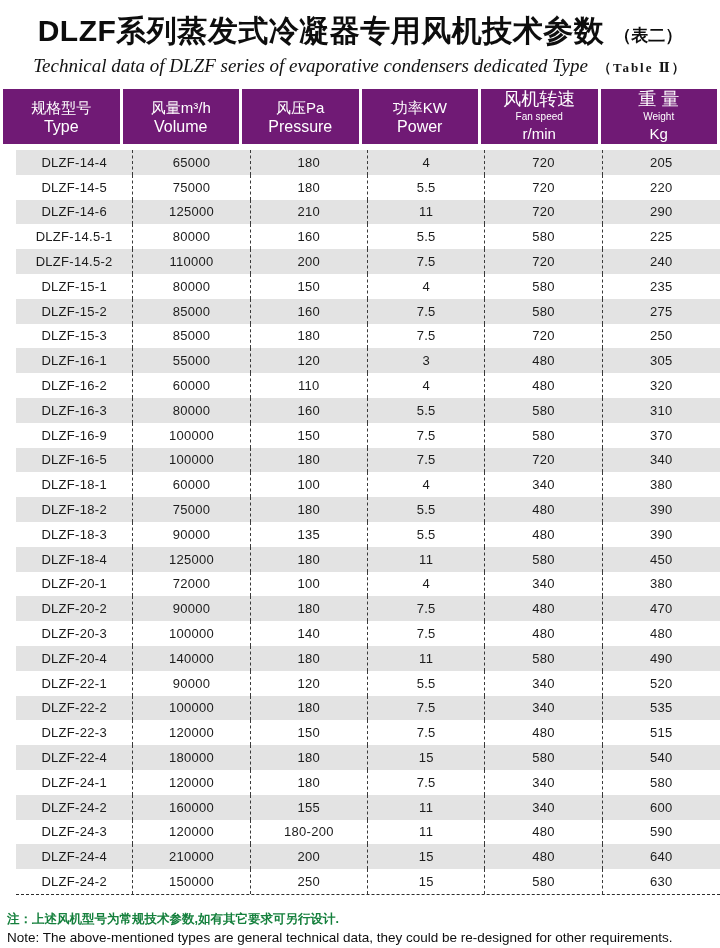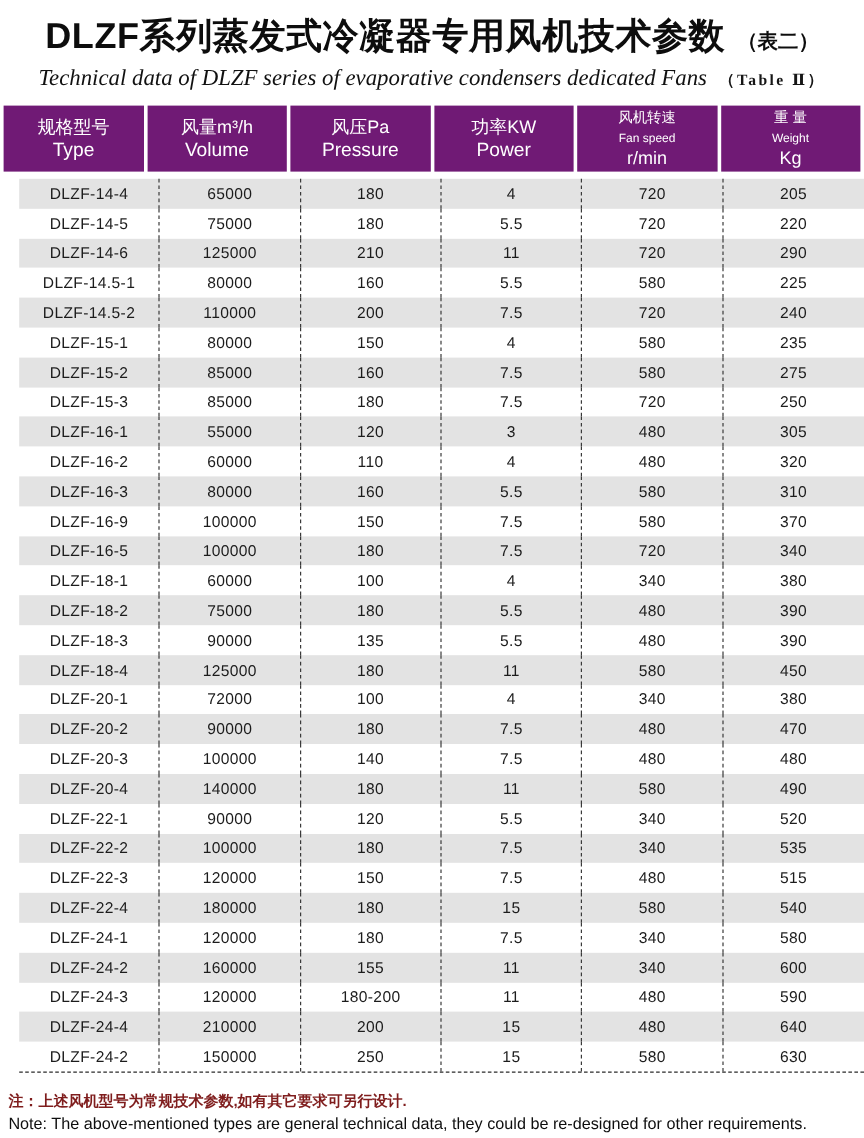--- a/index.html
+++ b/index.html
@@ -34,21 +34,21 @@
     margin:9px 3px 0 3px;
   }
   .th{
     background:#701a75;color:#ffffff;height:55px;
     display:flex;flex-direction:column;justify-content:center;align-items:center;
     text-align:center;
   }
   .th .l-zh{font-size:15px;line-height:19px;}
   .th .l-en{font-size:16px;line-height:19px;}
   .th .l-unit{font-size:15px;line-height:17px;}
-  .th.th-3line .l-zh{line-height:17px;font-size:12px;text-align:center;}
+  .th.th-3line .l-zh{line-height:17px;font-size:18px;text-align:center;}
   .th.th-3line .l-en{line-height:17px;font-size:10px;}
   .th .l-unit:empty{display:none;}
 
   
   .tbody{
     margin:6px 0 0 16px;
     border-bottom:1px dashed #2b2b2b;
   }
   .tr{
     display:grid;grid-template-columns:repeat(6,1fr);
@@ -58,33 +58,33 @@
   .td{
     display:flex;align-items:center;justify-content:center;
     font-size:13px;color:#1c1c1c;
     border-right:1px dashed #3a3a3a;
     height:100%;letter-spacing:0.3px;
   }
   .td:last-child{border-right:none;}
 
   
   .notes{margin:16px 8px 0 7px;}
-  .note-zh{font-size:12.5px;font-weight:bold;color:#7f1d1d;line-height:17px;}
+  .note-zh{font-size:12.5px;font-weight:bold;color:#15803d;line-height:17px;}
   .note-en{font-size:13.5px;color:#0e0e0e;line-height:18px;margin-top:1px;}
 </style>
 </head>
 <body>
 
 <div class="page">
 
   <div class="title-row">
     <span class="title-zh">DLZF系列蒸发式冷凝器专用风机技术参数</span><span class="title-tag">（表二）</span>
   </div>
   <div class="subtitle-row">
-    <span class="subtitle-en">Technical data of DLZF series of evaporative condensers dedicated Fans</span><span class="subtitle-tag">（Table Ⅱ）</span>
+    <span class="subtitle-en">Technical data of DLZF series of evaporative condensers dedicated Type</span><span class="subtitle-tag">（Table Ⅱ）</span>
   </div>
 
   <div class="thead">
     <div class="th">
       <span class="l-zh">规格型号</span>
       <span class="l-en">Type</span>
 
     </div>
     <div class="th">
       <span class="l-zh">风量m³/h</span>

